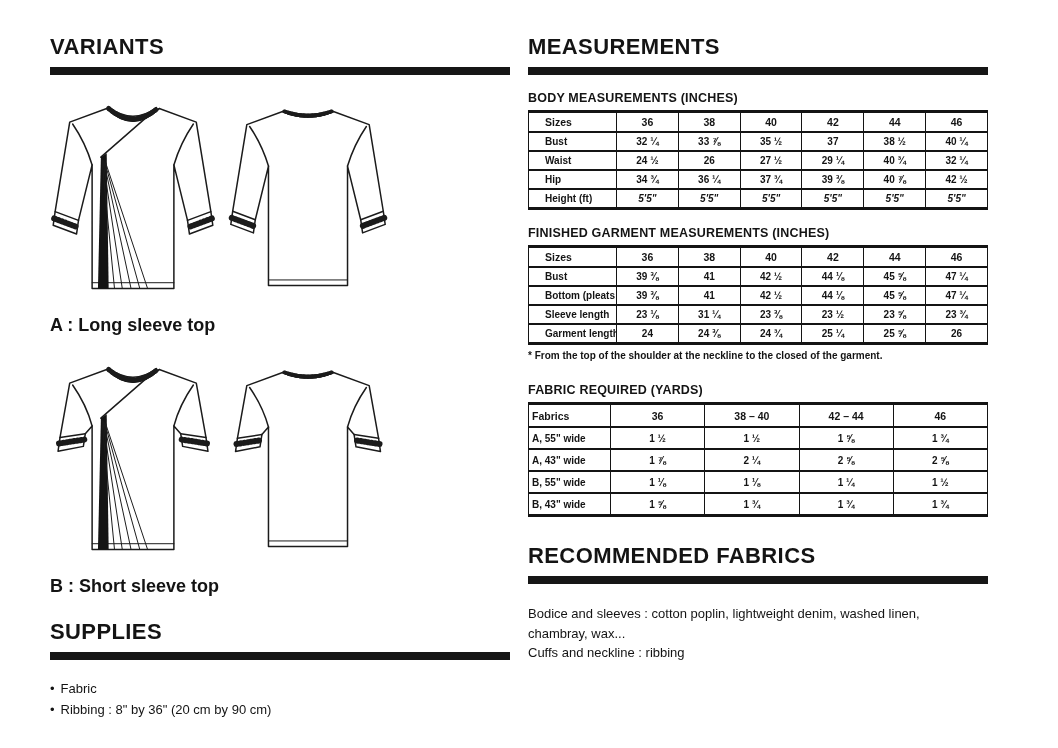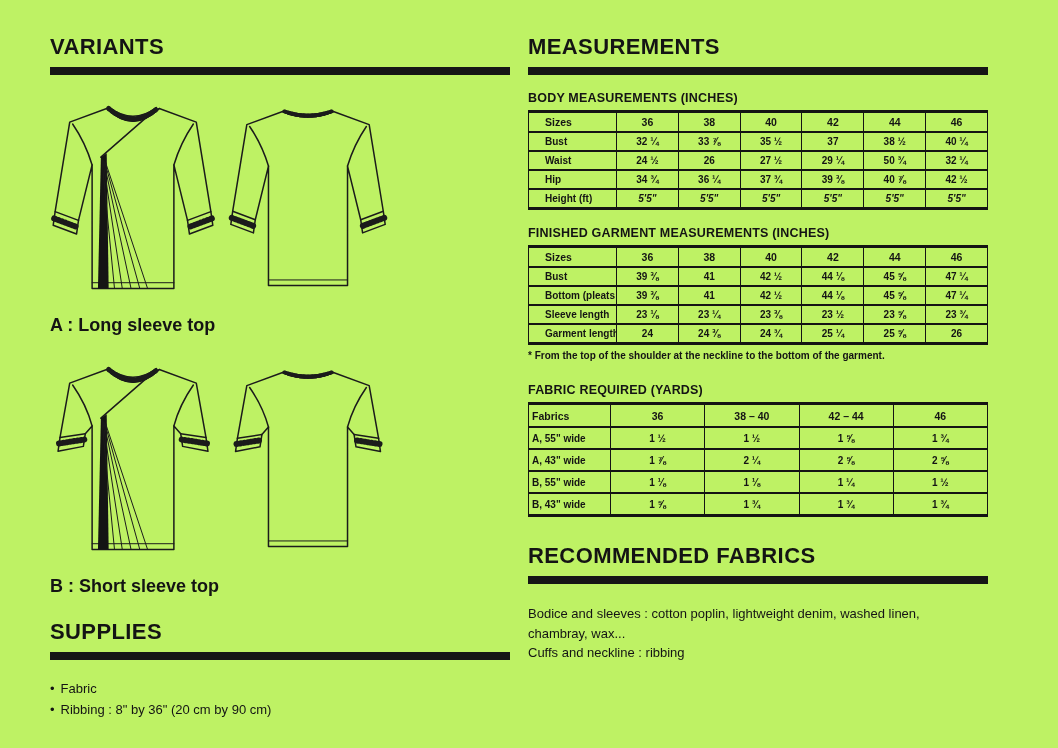--- a/index.html
+++ b/index.html
@@ -1,17 +1,17 @@
 <!DOCTYPE html>
 <html><head>
 <meta charset="utf-8">
 <style>
   html,body{margin:0;padding:0;background:#e8e8e8;}
   .page{
-    position:relative;width:1058px;height:748px;background:#bef264;
+    position:relative;width:1058px;height:748px;background:#ffffff;
     font-family:"Liberation Sans","DejaVu Sans",sans-serif;color:#141414;
     overflow:hidden;margin:0 auto;
   }
   .col{position:absolute;top:34px;width:460px;}
   .col-left{left:50px;}
   .col-right{left:528px;}
 
   .sec-title{font-size:22px;font-weight:bold;letter-spacing:.4px;margin:0 0 7px 0;}
   .sec-rule{height:8px;background:#161616;}
 
@@ -189,21 +189,21 @@
             <td>37</td>
             <td>38 ½</td>
             <td>40 ¼</td>
           </tr>
           <tr>
             <td>Waist</td>
             <td>24 ½</td>
             <td>26</td>
             <td>27 ½</td>
             <td>29 ¼</td>
-            <td>50 ¾</td>
+            <td>40 ¾</td>
             <td>32 ¼</td>
           </tr>
           <tr>
             <td>Hip</td>
             <td>34 ¾</td>
             <td>36 ¼</td>
             <td>37 ¾</td>
             <td>39 ⅜</td>
             <td>40 ⅞</td>
             <td>42 ½</td>
@@ -251,38 +251,38 @@
             <td>39 ⅜</td>
             <td>41</td>
             <td>42 ½</td>
             <td>44 ⅛</td>
             <td>45 ⅝</td>
             <td>47 ¼</td>
           </tr>
           <tr>
             <td>Sleeve length</td>
             <td>23 ⅛</td>
-            <td>23 ¼</td>
+            <td>31 ¼</td>
             <td>23 ⅜</td>
             <td>23 ½</td>
             <td>23 ⅝</td>
             <td>23 ¾</td>
           </tr>
           <tr>
             <td>Garment length*</td>
             <td>24</td>
             <td>24 ⅜</td>
             <td>24 ¾</td>
             <td>25 ¼</td>
             <td>25 ⅝</td>
             <td>26</td>
           </tr>
         </tbody>
       </table>
-    <div class="footnote">* From the top of the shoulder at the neckline to the bottom of the garment.</div>
+    <div class="footnote">* From the top of the shoulder at the neckline to the closed of the garment.</div>
 
     <div class="subhead" style="margin-top:22px">FABRIC REQUIRED (YARDS)</div>
     <table class="meas-table fabric-table tall">
       <colgroup>
           <col class="label-col">
         </colgroup>
     <thead>
           <tr>
             <th>Fabrics</th>
             <th>36</th>

